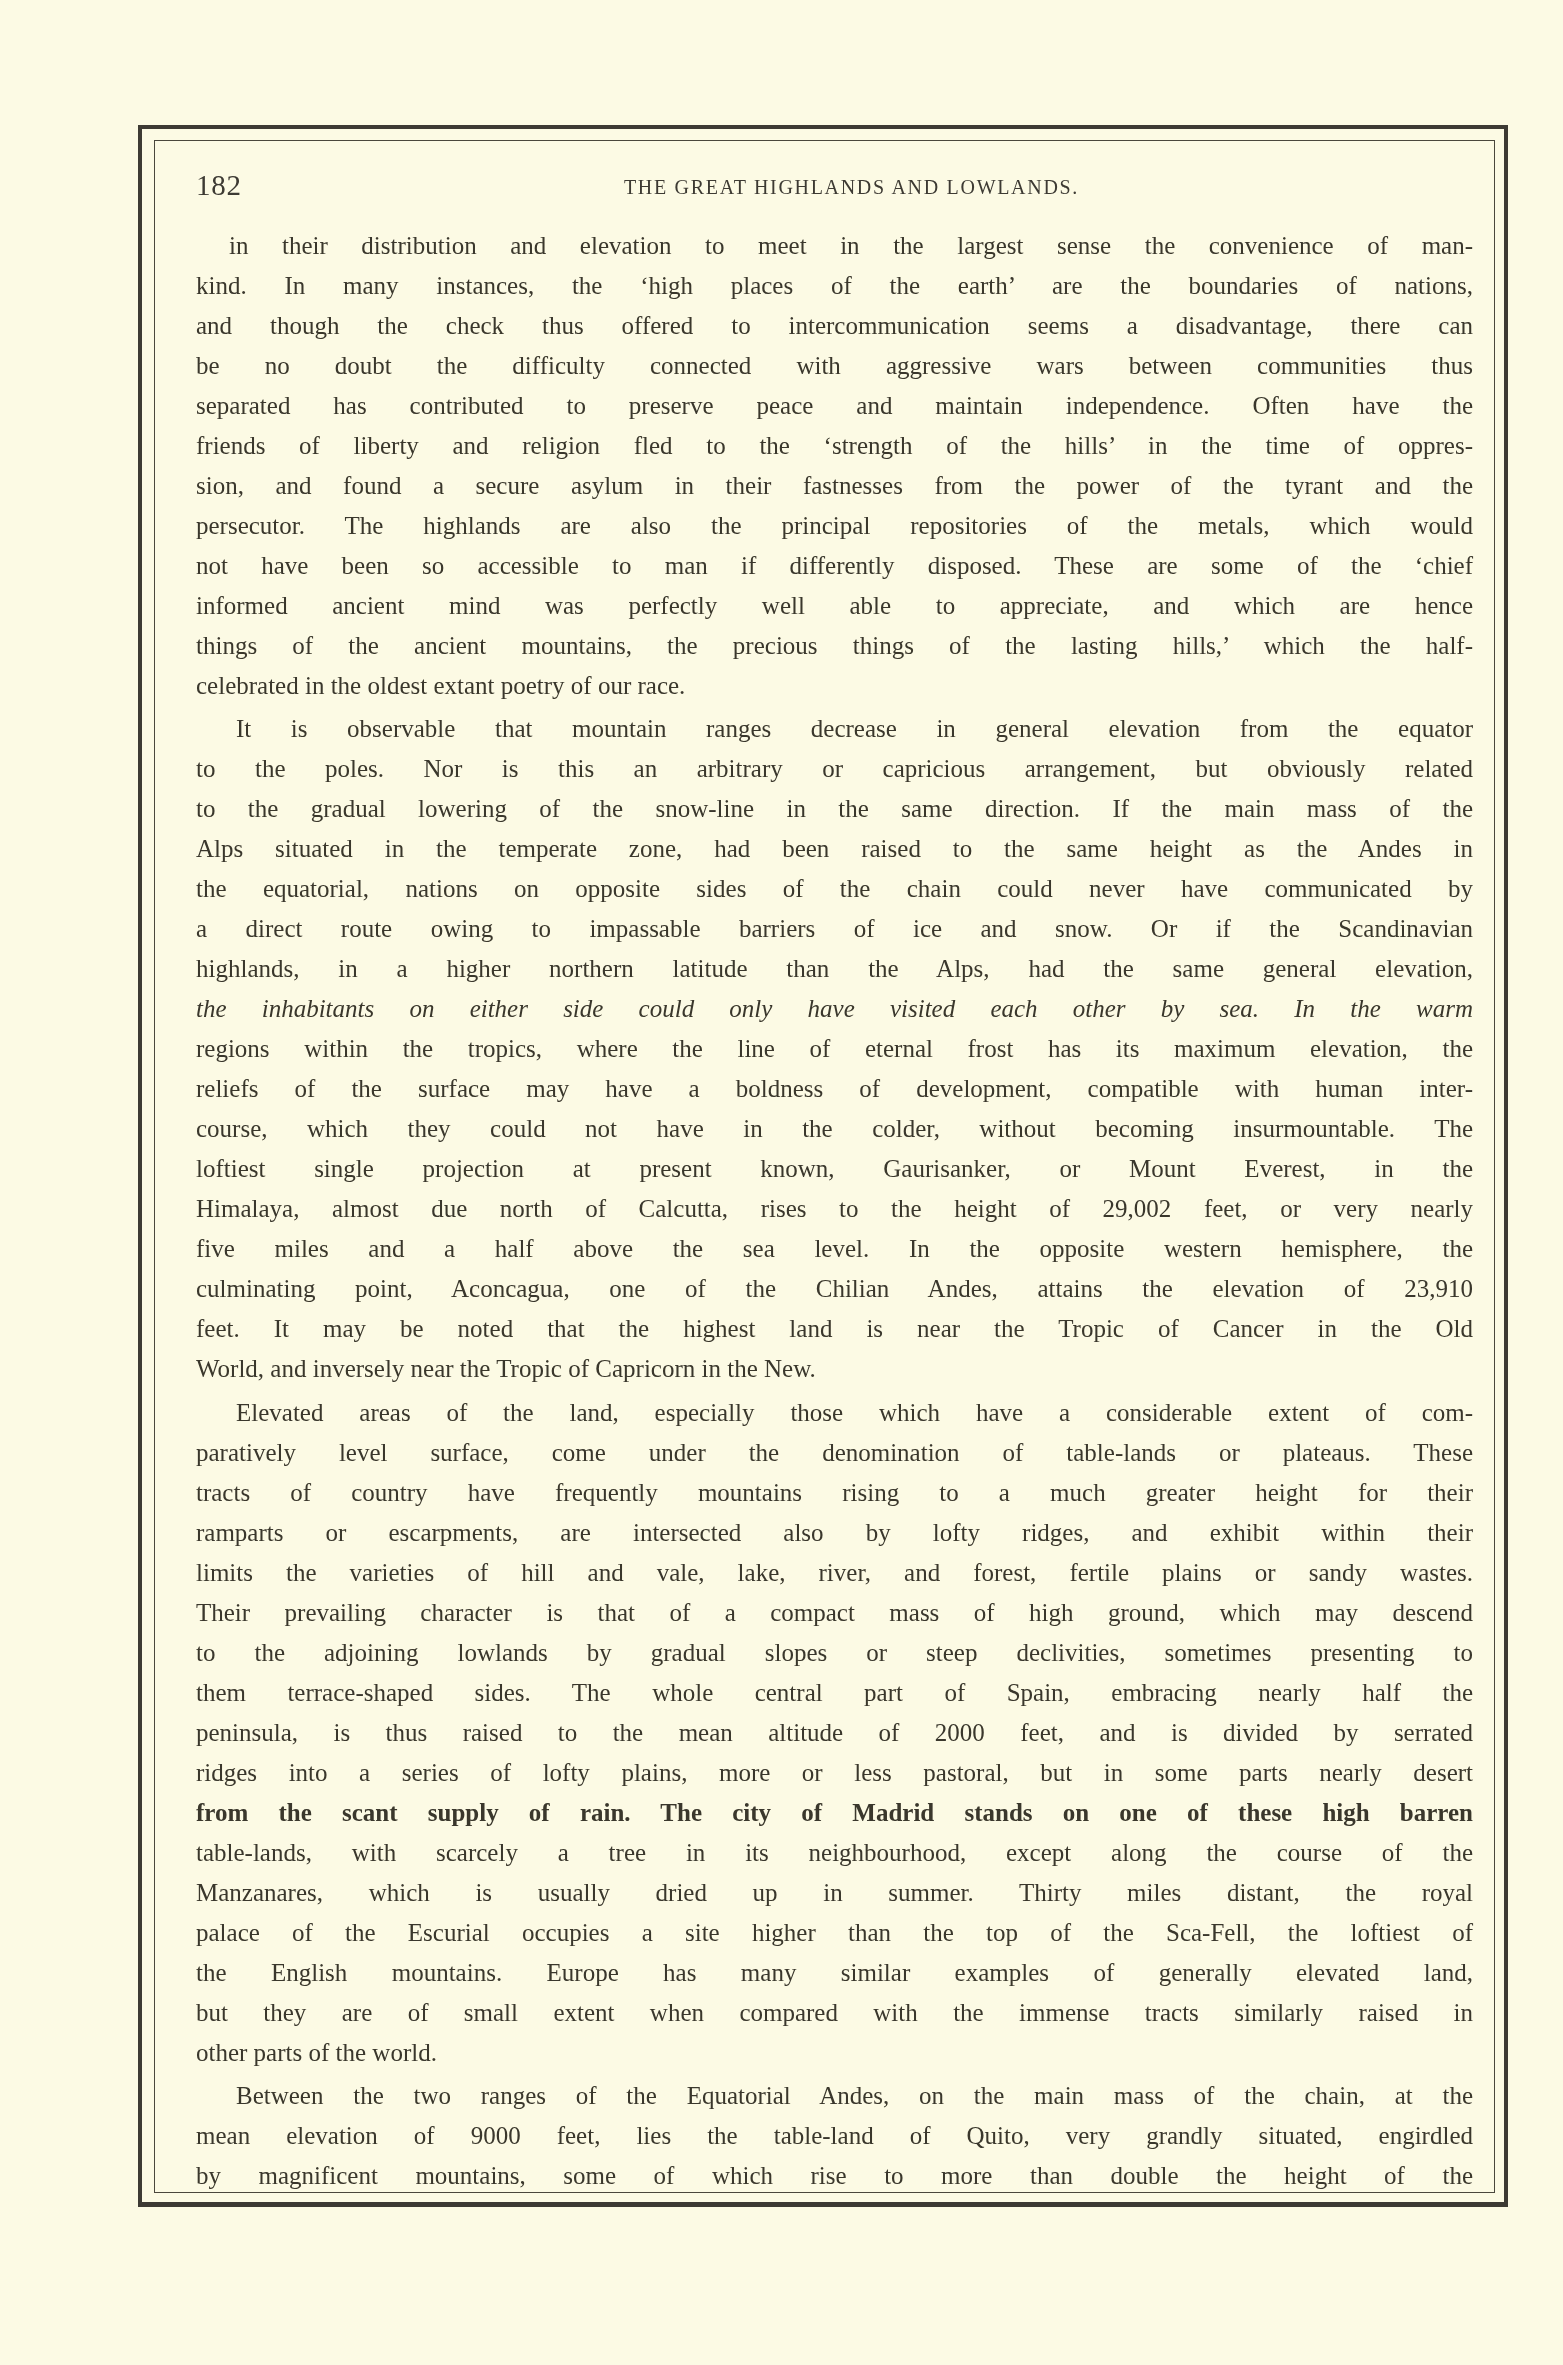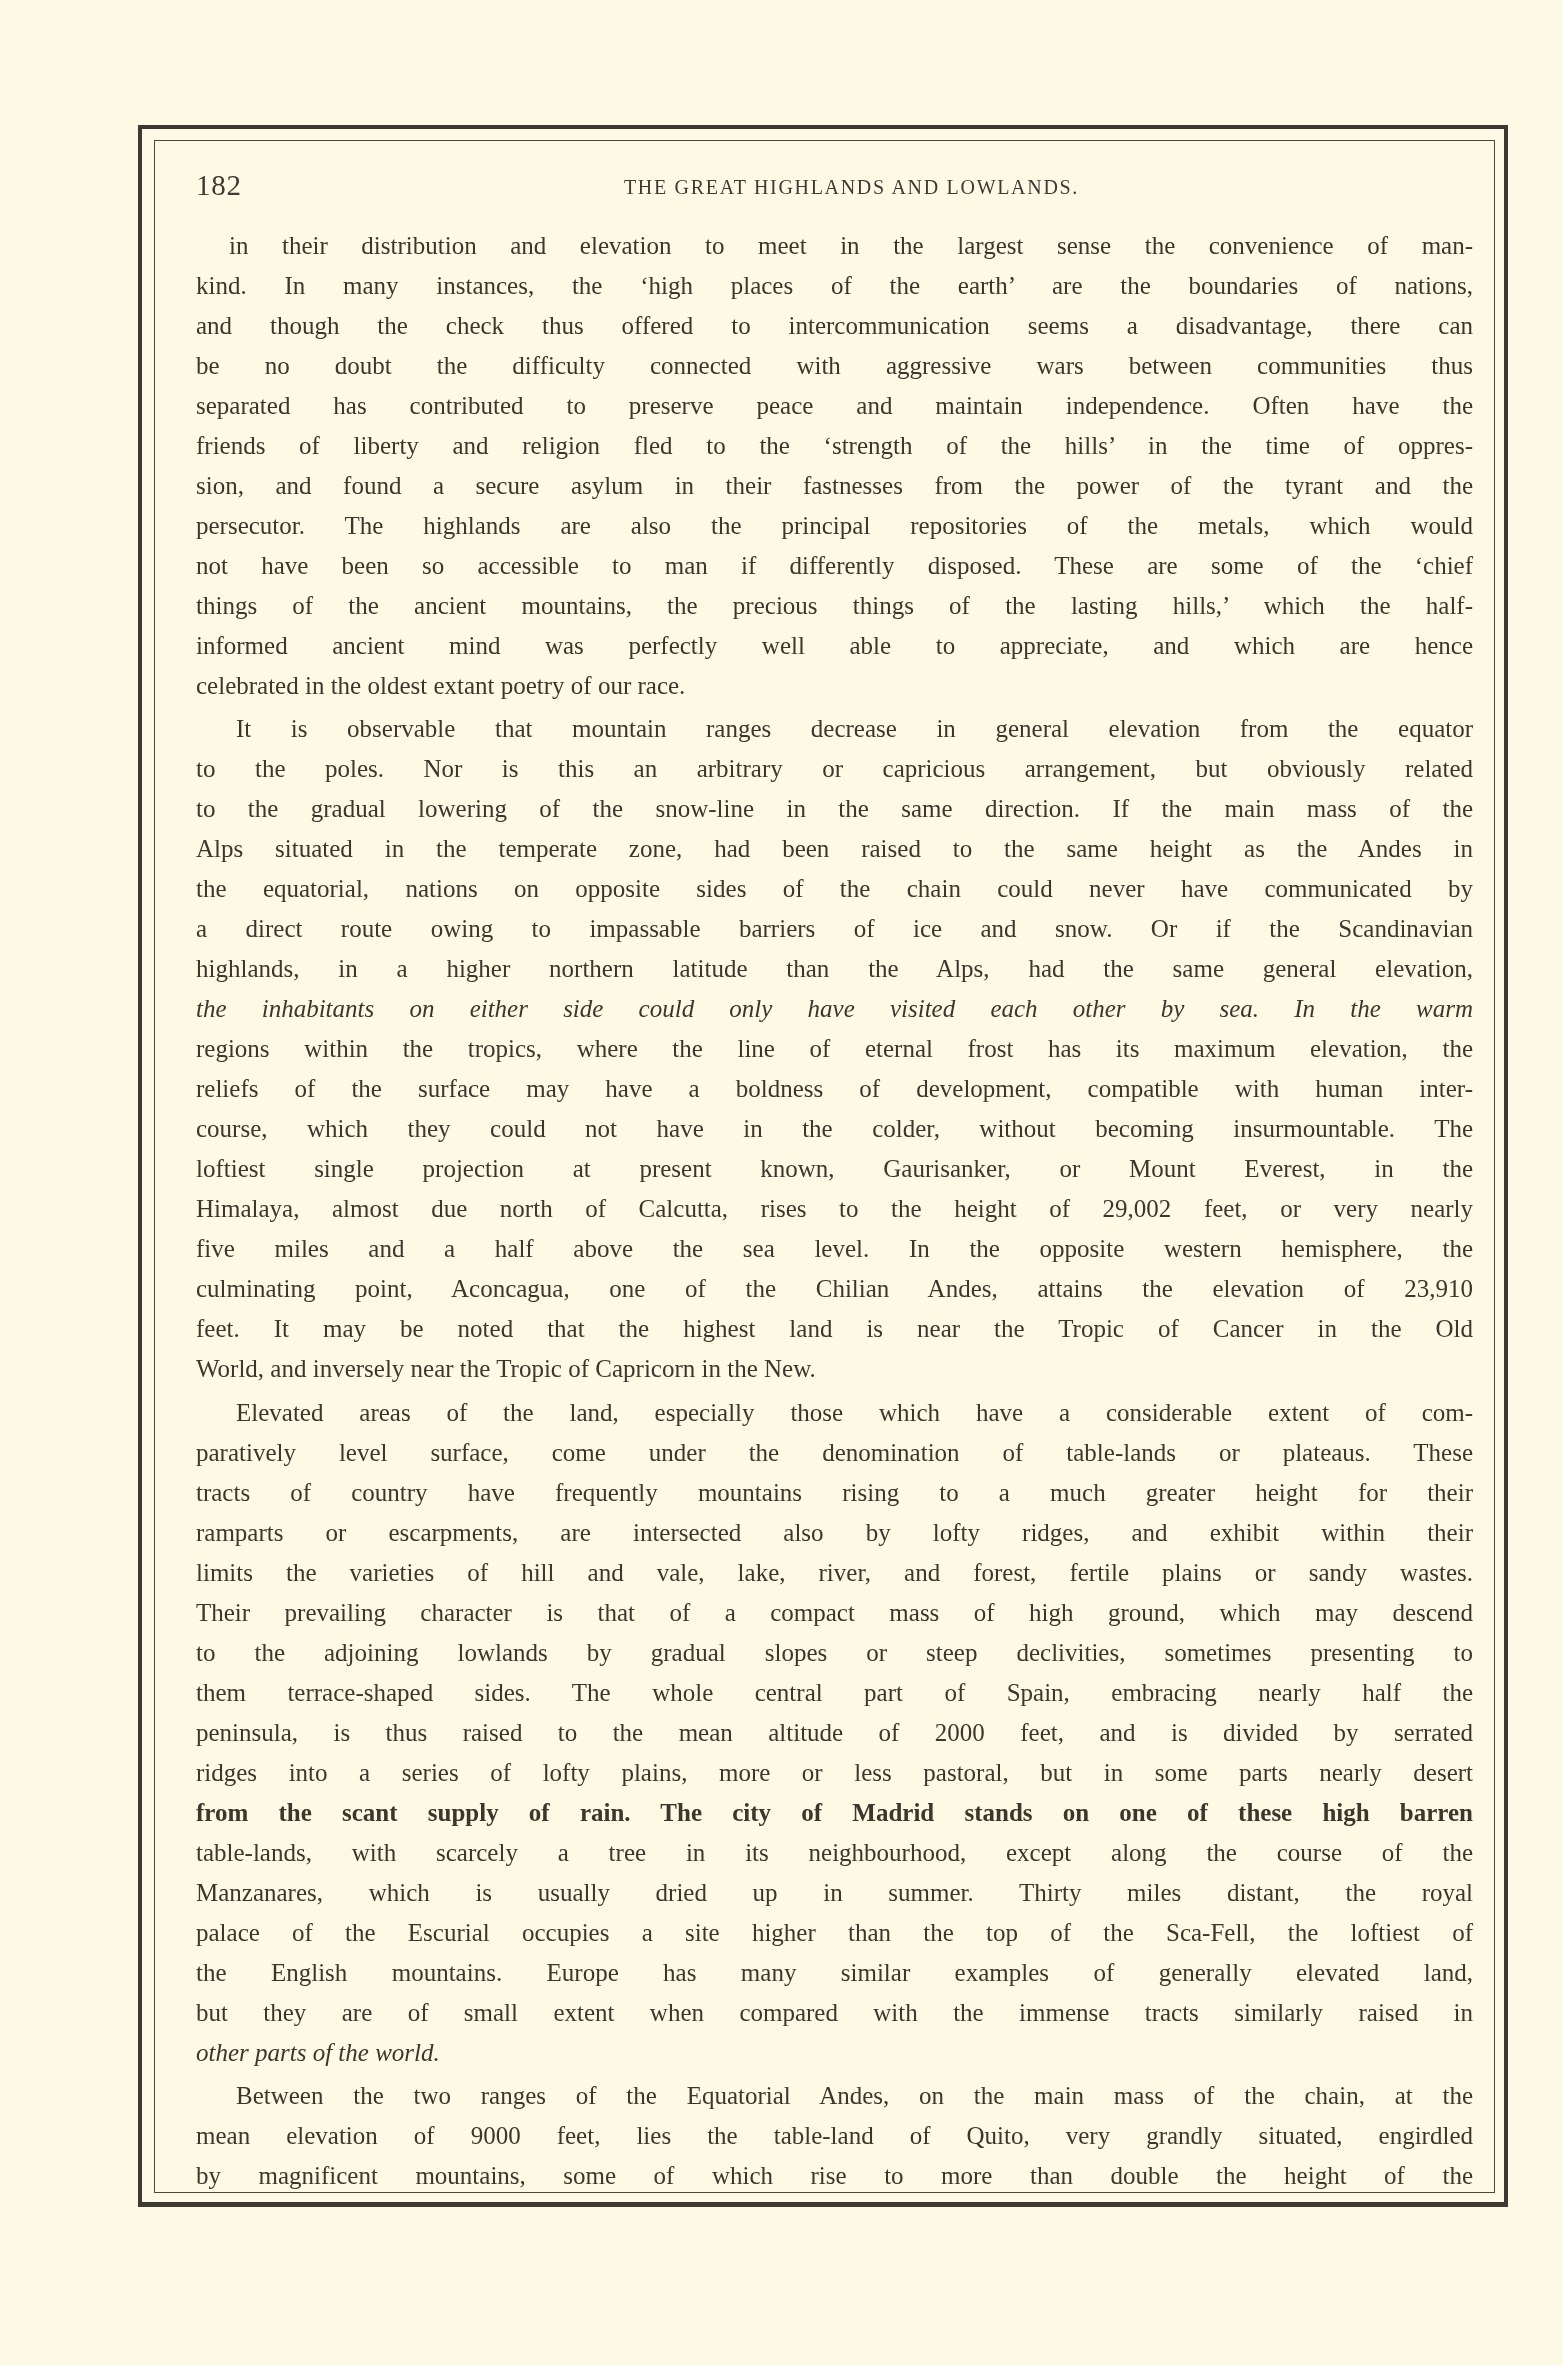--- a/index.html
+++ b/index.html
@@ -106,22 +106,22 @@
     <div class="para">
       <span class="line" style="white-space: normal; margin-left: 33px;">in their distribution and elevation to meet in the largest sense the convenience of man-</span>
       <span class="line" style="white-space: normal;">kind.  In many instances, the ‘high places of the earth’ are the boundaries of nations,</span>
       <span class="line" style="white-space: normal;">and though the check thus offered to intercommunication seems a disadvantage, there can</span>
       <span class="line" style="white-space: normal;">be no doubt the difficulty connected with aggressive wars between communities thus</span>
       <span class="line" style="white-space: normal;">separated has contributed to preserve peace and maintain independence.  Often have the</span>
       <span class="line" style="white-space: normal;">friends of liberty and religion fled to the ‘strength of the hills’ in the time of oppres-</span>
       <span class="line" style="white-space: normal;">sion, and found a secure asylum in their fastnesses from the power of the tyrant and the</span>
       <span class="line" style="white-space: normal;">persecutor.  The highlands are also the principal repositories of the metals, which would</span>
       <span class="line" style="white-space: normal;">not have been so accessible to man if differently disposed.  These are some of the ‘chief</span>
+      <span class="line" style="white-space: normal;">informed ancient mind was perfectly well able to appreciate, and which are hence</span>
       <span class="line" style="white-space: normal;">things of the ancient mountains, the precious things of the lasting hills,’ which the half-</span>
-      <span class="line" style="white-space: normal;">informed ancient mind was perfectly well able to appreciate, and which are hence</span>
       <span class="line last" style="white-space: normal;">celebrated in the oldest extant poetry of our race.</span>
     </div>
     <div class="para">
       <span class="line indent" style="white-space: normal;">It is observable that mountain ranges decrease in general elevation from the equator</span>
       <span class="line" style="white-space: normal;">to the poles.  Nor is this an arbitrary or capricious arrangement, but obviously related</span>
       <span class="line" style="white-space: normal;">to the gradual lowering of the snow-line in the same direction.  If the main mass of the</span>
       <span class="line" style="white-space: normal;">Alps situated in the temperate zone, had been raised to the same height as the Andes in</span>
       <span class="line" style="white-space: normal;">the equatorial, nations on opposite sides of the chain could never have communicated by</span>
       <span class="line" style="white-space: normal;">a direct route owing to impassable barriers of ice and snow.  Or if the Scandinavian</span>
       <span class="line" style="white-space: normal;">highlands, in a higher northern latitude than the Alps, had the same general elevation,</span>
@@ -146,21 +146,21 @@
       <span class="line" style="white-space: normal;">to the adjoining lowlands by gradual slopes or steep declivities, sometimes presenting to</span>
       <span class="line" style="white-space: normal;">them terrace-shaped sides.  The whole central part of Spain, embracing nearly half the</span>
       <span class="line" style="white-space: normal;">peninsula, is thus raised to the mean altitude of 2000 feet, and is divided by serrated</span>
       <span class="line" style="white-space: normal;">ridges into a series of lofty plains, more or less pastoral, but in some parts nearly desert</span>
       <span class="line" style="white-space: normal; font-weight: bold;">from the scant supply of rain.  The city of Madrid stands on one of these high barren</span>
       <span class="line" style="white-space: normal;">table-lands, with scarcely a tree in its neighbourhood, except along the course of the</span>
       <span class="line" style="white-space: normal;">Manzanares, which is usually dried up in summer.  Thirty miles distant, the royal</span>
       <span class="line" style="white-space: normal;">palace of the Escurial occupies a site higher than the top of the Sca-Fell, the loftiest of</span>
       <span class="line" style="white-space: normal;">the English mountains.  Europe has many similar examples of generally elevated land,</span>
       <span class="line" style="white-space: normal;">but they are of small extent when compared with the immense tracts similarly raised in</span>
-      <span class="line last" style="white-space: normal; font-style: italic;">other parts of the world.</span>
+      <span class="line last" style="white-space: normal;">other parts of the world.</span>
     </div>
     <div class="para">
       <span class="line indent" style="white-space: normal;">Between the two ranges of the Equatorial Andes, on the main mass of the chain, at the</span>
       <span class="line" style="white-space: normal;">mean elevation of 9000 feet, lies the table-land of Quito, very grandly situated, engirdled</span>
       <span class="line" style="white-space: normal;">by magnificent mountains, some of which rise to more than double the height of the</span>
     </div>
   </div>
 
 
 </body></html>

